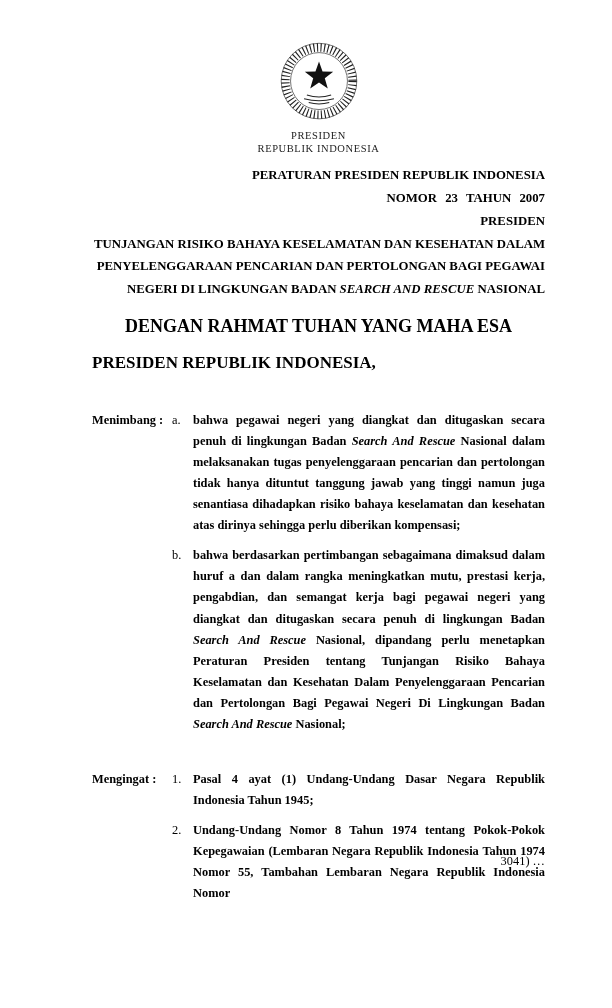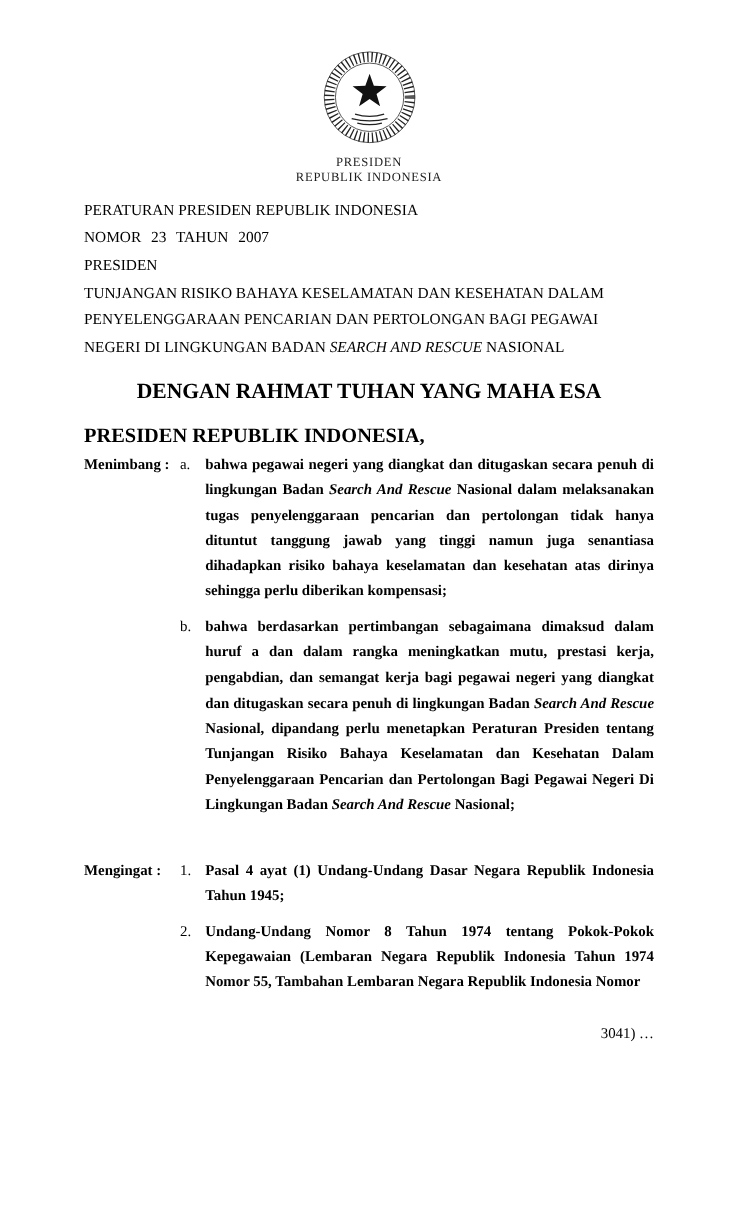--- a/index.html
+++ b/index.html
@@ -3,34 +3,34 @@
 <meta charset="utf-8">
 <style>
   * { margin: 0; padding: 0; box-sizing: border-box; }
   html, body { background: #ffffff; }
   body {
     width: 612px; height: 1008px;
     position: relative; overflow: hidden;
     font-family: "Liberation Serif", serif;
     color: #000;
   }
-  .page { position: absolute; inset: 0; padding: 38px 67px 0 70px; }
+  .page { position: absolute; inset: 0; padding: 38px 67px 0 92px; }
 
   .masthead { text-align: center; }
   .emblem { display: block; margin: 0 auto 3px auto; }
   .inst { font-size: 10.5px; line-height: 1.25; letter-spacing: 0.6px; color: #1c1c1c; }
 
-  .title-block { text-align: left; font-weight: 400; font-size: 12.8px; line-height: 1.78; margin-top: 9px; }
+  .title-block { text-align: right; font-weight: 700; font-size: 12.8px; line-height: 1.78; margin-top: 9px; }
   .nomor { word-spacing: 5px; }
   .subject em { font-style: italic; }
 
   .invocation { text-align: center; font-weight: 700; font-size: 18px; margin-top: 15px; }
   .authority  { font-weight: 700; font-size: 17px; margin-top: 16px; }
 
-  .sections { margin-top: 4px; font-size: 12.4px; }
+  .sections { margin-top: 37px; font-size: 12.4px; }
   .clause-row { display: grid; grid-template-columns: 80px 21px 1fr; line-height: 1.7; }
   .clause-row + .clause-row { margin-top: 9px; }
   .section-legal { margin-top: 34px; }
   .clause-label { font-weight: 700; white-space: nowrap; }
   .item-text { text-align: justify; font-weight: bold; }
   .item-text em { font-style: italic; }
 
   .continuation { position: absolute; right: 67px; top: 854px; font-size: 12.4px; }
 </style>
 </head>

